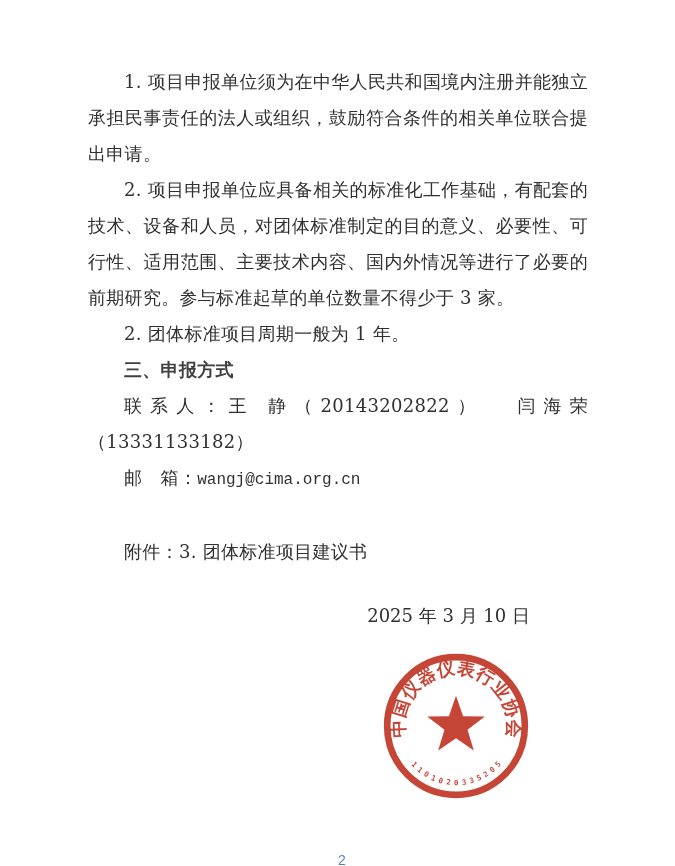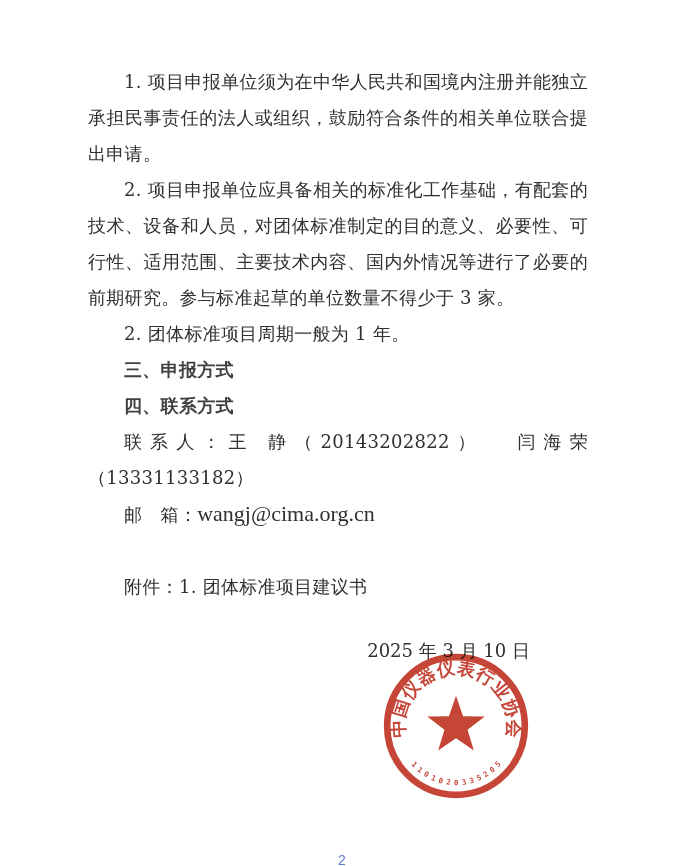--- a/index.html
+++ b/index.html
@@ -20,22 +20,22 @@
   .body {
     margin: 0;
     font-size: 18px;
     line-height: 36px;
     text-align: justify;
     letter-spacing: 0.3px;
   }
   .indent { text-indent: 36px; }
   .heading { font-weight: bold; color: #404040; }
   .latin {
-    font-family: Liberation Serif, serif;
-    font-size: 22px;
+    font-family: Liberation Mono, monospace;
+    font-size: 16px;
     letter-spacing: 0;
   }
   .gap { display: inline-block; width: 26px; }
   .attachments { margin-top: 36px; }
   .attach2 { padding-left: 115px; text-indent: 0; }
   .date {
     margin: 28px 0 0 0;
     font-size: 18px;
     line-height: 36px;
     text-align: right;
@@ -75,33 +75,32 @@
 
   <p class="body indent">1. 项目申报单位须为在中华人民共和国境内注册并能独立承担民事责任的法人或组织，鼓励符合条件的相关单位联合提出申请。</p>
 
   <p class="body indent">2. 项目申报单位应具备相关的标准化工作基础，有配套的技术、设备和人员，对团体标准制定的目的意义、必要性、可行性、适用范围、主要技术内容、国内外情况等进行了必要的前期研究。参与标准起草的单位数量不得少于 3 家。</p>
 
   <p class="body indent">2. 团体标准项目周期一般为 1 年。</p>
 
   <p class="body indent heading">三、申报方式</p>
 
 
-  <p class="body indent heading">四、联系方式</p>
 
   <p class="body indent">
     <span>联系人：</span><span>王 静</span><span>（20143202822）</span><span class="gap"></span><span>闫海荣</span><span>（13331133182）</span>
   </p>
 
   <p class="body indent">
     <span>邮　箱：</span><span class="latin">wangj@cima.org.cn</span>
   </p>
 
   <div class="attachments">
     <p class="body indent">
-      <span>附件：</span><span>1. 团体标准项目建议书</span>
+      <span>附件：</span><span>3. 团体标准项目建议书</span>
     </p>
   </div>
 
   <p class="date">2025 年 3 月 10 日</p>
 
   <div class="seal">
     <svg viewBox="0 0 200 200">
       <defs>
         <path id="sealTopArc" d="M 32.4 118.1 A 70 70 0 1 1 167.6 118.1" fill="none"></path>
         <path id="sealBottomArc" d="M 34.5 145.9 A 80 80 0 0 0 165.5 145.9" fill="none"></path>

